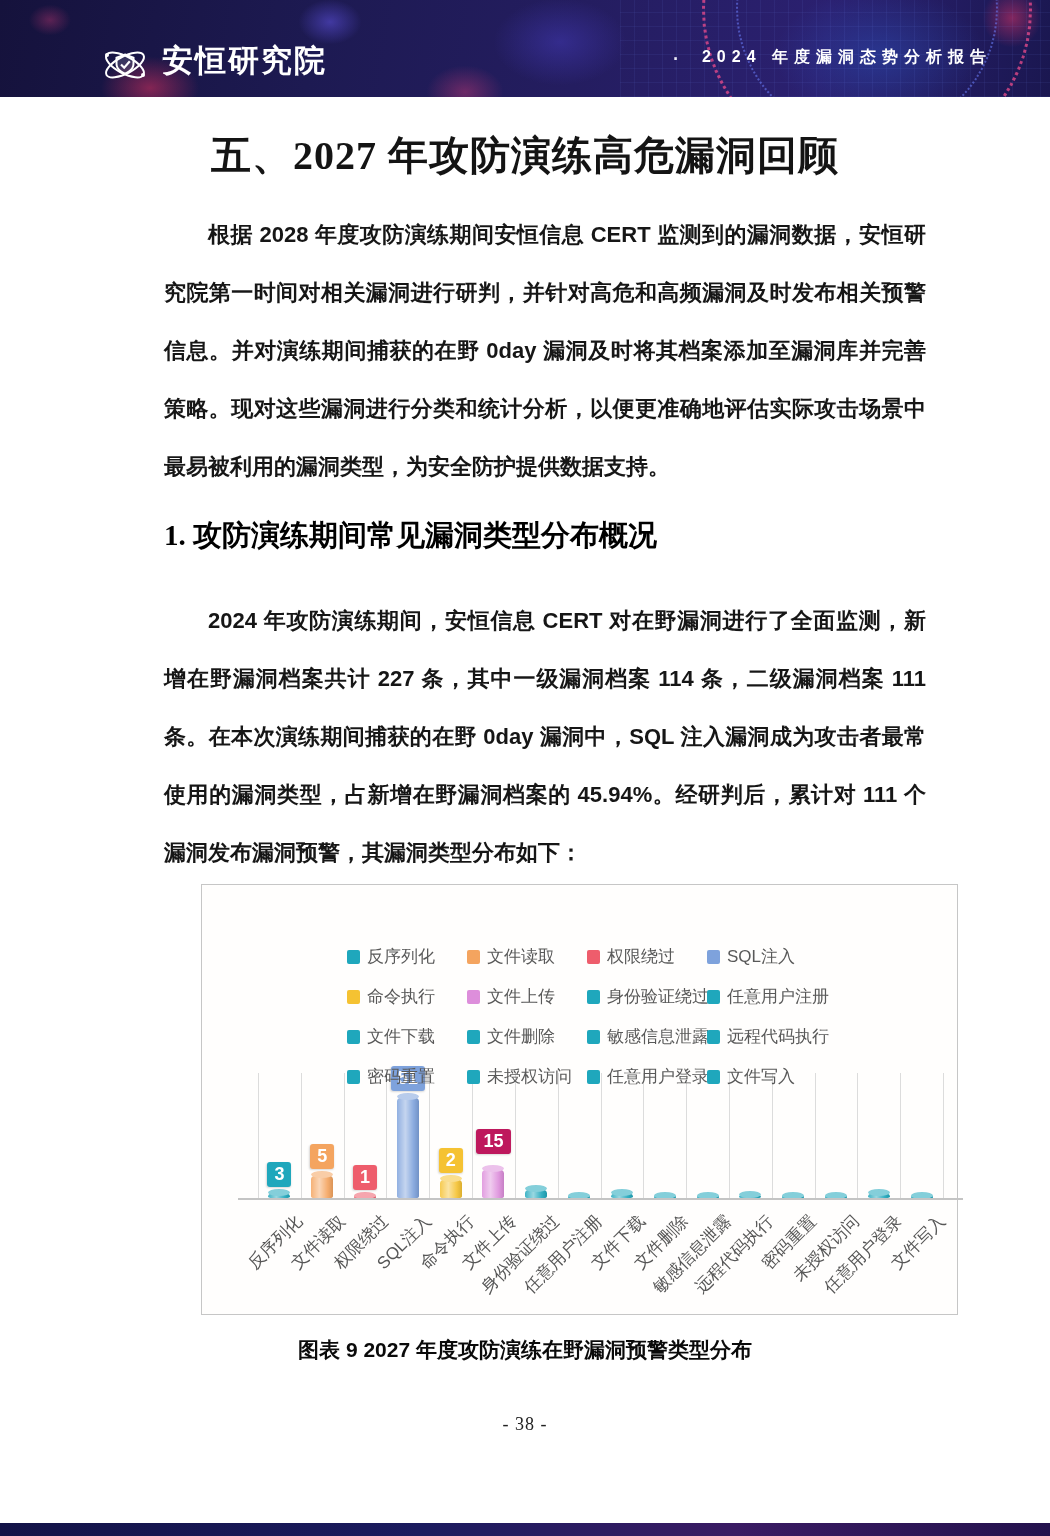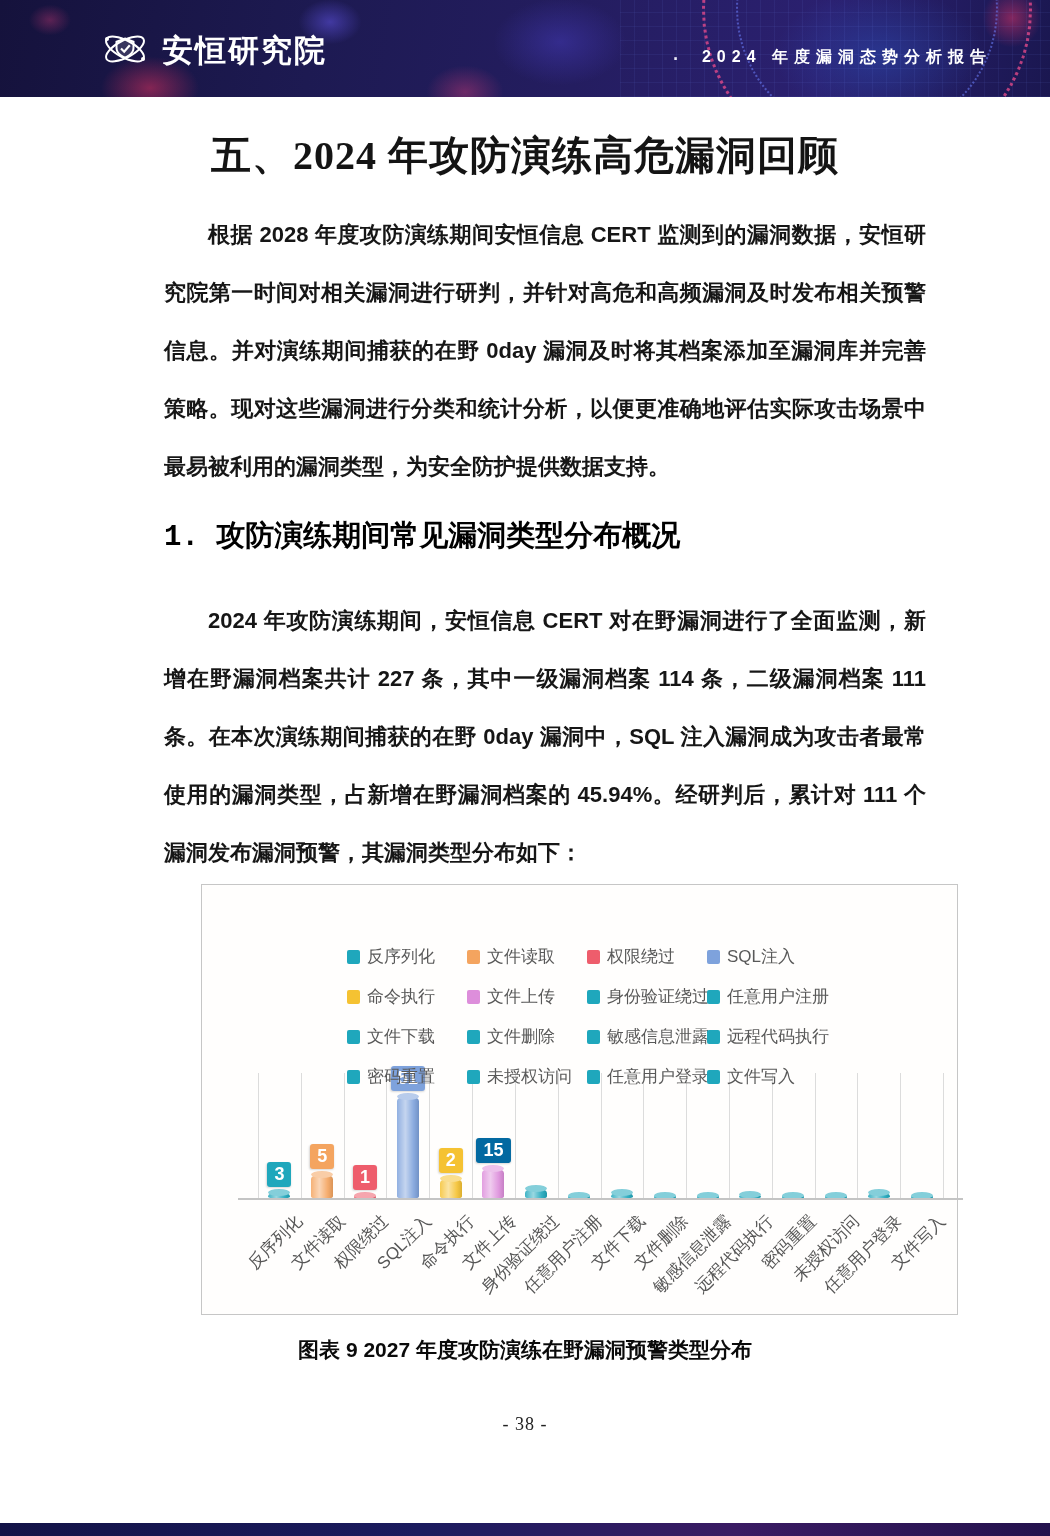--- a/index.html
+++ b/index.html
@@ -28,21 +28,21 @@
   .banner-grid {
     position:absolute; right:0; top:0; width:430px; height:100%; opacity:.55;
     background-image:
       repeating-linear-gradient(0deg, rgba(120,150,255,.14) 0 1px, transparent 1px 14px),
       repeating-linear-gradient(90deg, rgba(120,150,255,.14) 0 1px, transparent 1px 14px);
   }
   .ring1 { position:absolute; right:18px; top:-150px; width:330px; height:320px;
     border:3px dotted rgba(236,76,140,.75); border-radius:50%; }
   .ring2 { position:absolute; right:52px; top:-120px; width:262px; height:258px;
     border:2px dotted rgba(110,130,255,.55); border-radius:50%; }
-  .brand { position:absolute; left:100px; top:24px; display:flex; align-items:center; }
+  .brand { position:absolute; left:100px; top:40px; display:flex; align-items:flex-start; }
   .brand-name {
     color:#fff; font-size:31px; font-weight:700; letter-spacing:2px; margin-left:12px;
     font-family:"Liberation Sans", sans-serif;
   }
   .report-title-wrap {
     position:absolute; right:58px; top:42px; display:flex; align-items:center;
     color:#fff; font-family:"Liberation Sans", sans-serif;
   }
   .dot-sep { font-size:26px; margin-right:22px; color:#e9e9f5; }
   .report-title { font-size:16px; font-weight:700; letter-spacing:6px; }
@@ -53,21 +53,21 @@
     font-size:40px; font-weight:700; letter-spacing:1px;
   }
   .para {
     position:absolute; left:164px; width:762px; font-size:22px; line-height:58px;
     text-align:justify; text-indent:2em; font-weight:600; color:#161616;
     font-family:"Liberation Sans", sans-serif;
   }
   .para-1 { top:206px; }
   .sub-title {
     position:absolute; left:164px; top:516px; font-size:29px; font-weight:700;
-    font-family:Liberation Mono, monospace; color:#000;
+    font-family:Liberation Serif, serif; color:#000;
   }
   .para-2 { top:592px; }
 
   
   .figure-box {
     position:absolute; left:201px; top:884px; width:757px; height:431px;
     background:#fffefd; border:1px solid #c6c6c6;
     font-family:"Liberation Sans", sans-serif;
   }
   .chart-title {
@@ -137,21 +137,21 @@
     </span>
     <span class="brand-name">安恒研究院</span>
   </div>
 
   <div class="report-title-wrap">
     <span class="dot-sep">·</span>
     <span class="report-title">2024 年度漏洞态势分析报告</span>
   </div>
 </div>
 
-<h1 class="doc-title">五、2024 年攻防演练高危漏洞回顾</h1>
+<h1 class="doc-title">五、2027 年攻防演练高危漏洞回顾</h1>
 
 <p class="para para-1">根据 2028 年度攻防演练期间安恒信息 CERT 监测到的漏洞数据，安恒研究院第一时间对相关漏洞进行研判，并针对高危和高频漏洞及时发布相关预警信息。并对演练期间捕获的在野 0day 漏洞及时将其档案添加至漏洞库并完善策略。现对这些漏洞进行分类和统计分析，以便更准确地评估实际攻击场景中最易被利用的漏洞类型，为安全防护提供数据支持。</p>
 
 <h2 class="sub-title">1. 攻防演练期间常见漏洞类型分布概况</h2>
 
 <p class="para para-2">2024 年攻防演练期间，安恒信息 CERT 对在野漏洞进行了全面监测，新增在野漏洞档案共计 227 条，其中一级漏洞档案 114 条，二级漏洞档案 111 条。在本次演练期间捕获的在野 0day 漏洞中，SQL 注入漏洞成为攻击者最常使用的漏洞类型，占新增在野漏洞档案的 45.94%。经研判后，累计对 111 个漏洞发布漏洞预警，其漏洞类型分布如下：</p>
 
 <div class="figure-box">
   <div class="plot-area">
       <div class="gridline" style="left: 56px; top: 188px; height: 125px;"></div>
@@ -192,21 +192,21 @@
       <div class="bar-badge" style="left: 205.844px; top: 181px; background: rgb(126, 162, 220);">51</div>
       <div class="x-label" style="left: 217.844px; top: 325px;">SQL注入</div>
       <div class="bar" style="left: 237.656px; top: 293px; height: 20px; background-color: rgb(245, 194, 50);">
         <div class="bar-cap" style="background-color: rgb(245, 194, 50);"></div>
       </div>
       <div class="bar-badge" style="left: 248.656px; top: 263px; background: rgb(245, 194, 50);">2</div>
       <div class="x-label" style="left: 260.656px; top: 325px;">命令执行</div>
       <div class="bar" style="left: 280.469px; top: 283px; height: 30px; background-color: rgb(221, 142, 219);">
         <div class="bar-cap" style="background-color: rgb(221, 142, 219);"></div>
       </div>
-      <div class="bar-badge" style="left: 291.469px; top: 253px; background: #0369a1; text-align: center;">15</div>
+      <div class="bar-badge" style="left: 291.469px; top: 244px; background: #be185d; text-align: center;">15</div>
       <div class="x-label" style="left: 303.469px; top: 325px;">文件上传</div>
       <div class="bar" style="left: 323.281px; top: 303px; height: 10px; background-color: rgb(31, 167, 188);">
         <div class="bar-cap" style="background-color: rgb(31, 167, 188);"></div>
       </div>
       <div class="x-label" style="left: 346.281px; top: 325px;">身份验证绕过</div>
       <div class="bar" style="left: 366.094px; top: 310px; height: 3px; background-color: rgb(31, 167, 188);">
         <div class="bar-cap" style="background-color: rgb(31, 167, 188);"></div>
       </div>
       <div class="x-label" style="left: 389.094px; top: 325px;">任意用户注册</div>
       <div class="bar" style="left: 408.906px; top: 307px; height: 6px; background-color: rgb(31, 167, 188);">

